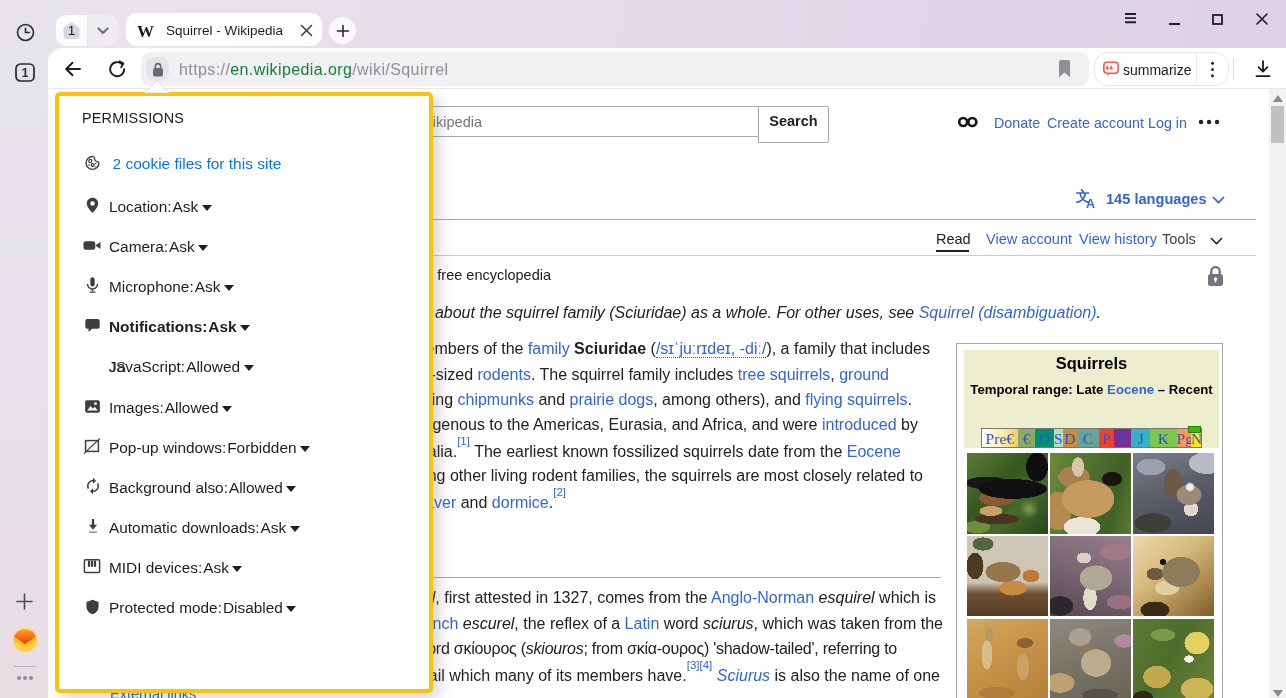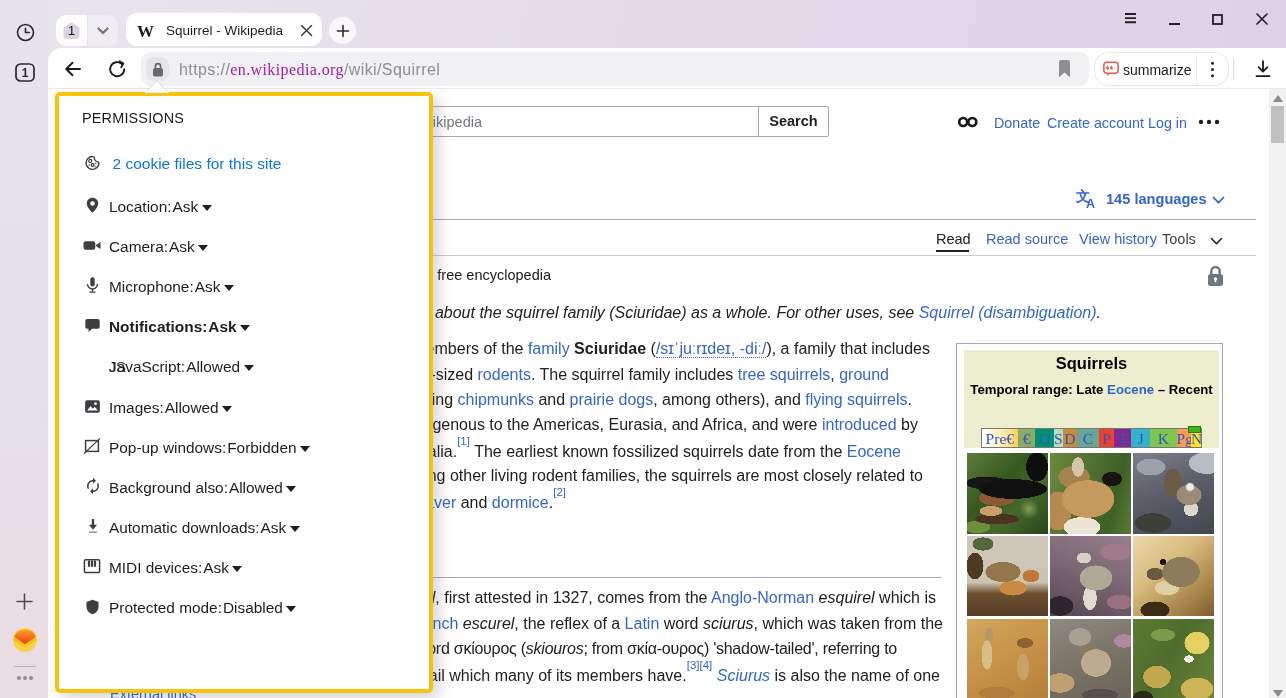--- a/index.html
+++ b/index.html
@@ -125,21 +125,21 @@
     </svg>
 </div>
 <div class="abs" style="left:141px;top:52px;width:948px;height:34px;background:#f1f0f2;border-radius:9px;"></div>
 <div class="abs" style="left:146px;top:57px;width:23px;height:24px;background:#e6e4e7;border-radius:8px;"></div>
 <div class="abs" style="left:151.5px;top:61.5px;">
 <svg width="12" height="15" viewBox="0 0 12 15">
       <rect x="1" y="6" width="10" height="8.5" rx="2" fill="#69696d"></rect>
       <path d="M3.4 6 V4.3 a2.6 2.6 0 0 1 5.2 0 V6" fill="none" stroke="#69696d" stroke-width="1.7"></path>
     </svg>
 </div>
-<div class="abs nw" style="left:179px;top:60.5px;font-size:16px;letter-spacing:0.4px;color:#8f8f94;">https://<span style="color:#a21caf;font-family:Liberation Serif, serif;">en.wikipedia.org</span>/wiki/Squirrel</div>
+<div class="abs nw" style="left:179px;top:60.5px;font-size:16px;letter-spacing:0.4px;color:#8f8f94;">https://<span style="color:#15803d;">en.wikipedia.org</span>/wiki/Squirrel</div>
 <div class="abs" style="left:1057px;top:60px;">
 <svg width="15" height="18" viewBox="0 0 15 18">
       <path d="M2 2 a2 2 0 0 1 2-2 h7 a2 2 0 0 1 2 2 v15.2 L7.5 12.6 2 17.2 Z" fill="#8e8e93"></path>
     </svg>
 </div>
 <div class="abs" style="left:1094px;top:52px;width:135px;height:34px;background:#fff;border:1px solid #e7e6e8;border-radius:14px;"></div>
 <div class="abs" style="left:1103px;top:61px;">
 <svg width="16" height="16" viewBox="0 0 19 19">
       <rect x="1" y="1.5" width="17" height="13" rx="3.5" fill="none" stroke="#f4564f" stroke-width="1.9"></rect>
       <path d="M5 14.5 l0 3.4 3.4-3.4" fill="#f4564f"></path>
@@ -158,21 +158,21 @@
 <div class="abs" style="left:1233px;top:58px;width:1px;height:22px;background:#dcdbde;"></div>
 <div class="abs" style="left:1255px;top:60px;">
 <svg width="16" height="18" viewBox="0 0 16 18">
       <path d="M8 1.2 V11.4 M3.6 7.2 L8 11.6 L12.4 7.2" fill="none" stroke="#1b1b1d" stroke-width="1.8" stroke-linejoin="round" stroke-linecap="round"></path>
       <path d="M1.5 16.2 h13" stroke="#1b1b1d" stroke-width="1.8" stroke-linecap="round"></path>
     </svg>
 </div>
 
 <div class="abs" style="left:348px;top:106px;width:411px;height:31px;background:#fff;border:1px solid #a2a9b1;border-radius:2px 0 0 2px;"></div>
 <div class="abs nw" style="right:804px;top:114px;font-size:14.5px;color:#72777d;">Search Wikipedia</div>
-<div class="abs" style="left:758px;top:106px;width:71px;height:31px;background:#fff;border:1px solid #a2a9b1;border-radius:0 2px 2px 0;text-align:center;font-size:14.5px;font-weight:bold;color:#202122;line-height:29px;">Search</div>
+<div class="abs" style="left:758px;top:106px;width:71px;height:37px;background:#fff;border:1px solid #a2a9b1;border-radius:0 2px 2px 0;text-align:center;font-size:14.5px;font-weight:bold;color:#202122;line-height:29px;">Search</div>
 
 <div class="abs" style="left:958px;top:115px;">
 <svg width="20" height="14" viewBox="0 0 20 14">
       <circle cx="5.2" cy="7" r="4" fill="none" stroke="#18181a" stroke-width="2.7"></circle>
       <circle cx="14.3" cy="7" r="4" fill="none" stroke="#18181a" stroke-width="2.7"></circle>
     </svg>
 </div>
 <div class="abs nw blue" style="left:994px;top:115px;font-size:14.3px;">Donate</div>
 <div class="abs nw blue" style="left:1047px;top:115px;font-size:14.3px;">Create account</div>
 <div class="abs nw blue" style="left:1148px;top:115px;font-size:14.3px;">Log in</div>
@@ -193,21 +193,21 @@
 <div class="abs nw" style="left:1106px;top:190.5px;font-size:14.6px;font-weight:bold;color:#3366cc;">145 languages</div>
 <div class="abs" style="left:1212px;top:196px;">
 <svg width="13" height="9" viewBox="0 0 13 9">
       <path d="M1.5 1.5 L6.5 6.7 L11.5 1.5" fill="none" stroke="#3366cc" stroke-width="1.8" stroke-linecap="round" stroke-linejoin="round"></path>
     </svg>
 </div>
 
 <div class="abs" style="left:318px;top:218.5px;width:938px;height:1px;background:#a2a9b1;"></div>
 
 <div class="abs nw" style="left:936px;top:231px;font-size:14.5px;color:#202122;">Read</div>
-<div class="abs nw blue" style="left:986px;top:231px;font-size:14.5px;">Read source</div>
+<div class="abs nw blue" style="left:986px;top:231px;font-size:14.5px;">View account</div>
 <div class="abs nw blue" style="left:1079px;top:231px;font-size:14.5px;">View history</div>
 <div class="abs nw" style="left:1162px;top:231px;font-size:14.5px;color:#404040;">Tools</div>
 <div class="abs" style="left:1210px;top:237px;">
 <svg width="13" height="9" viewBox="0 0 13 9">
       <path d="M1.5 1.5 L6.5 6.7 L11.5 1.5" fill="none" stroke="#202122" stroke-width="1.6" stroke-linecap="round" stroke-linejoin="round"></path>
     </svg>
 </div>
 <div class="abs" style="left:936px;top:250px;width:33px;height:2px;background:#202122;"></div>
 <div class="abs" style="left:318px;top:255px;width:938px;height:1px;background:#c8ccd1;"></div>
 

